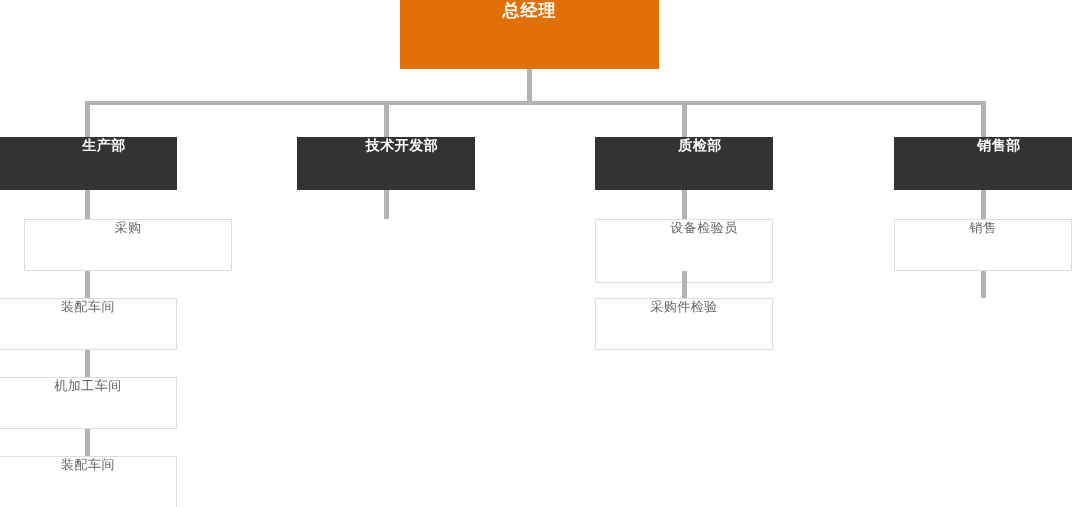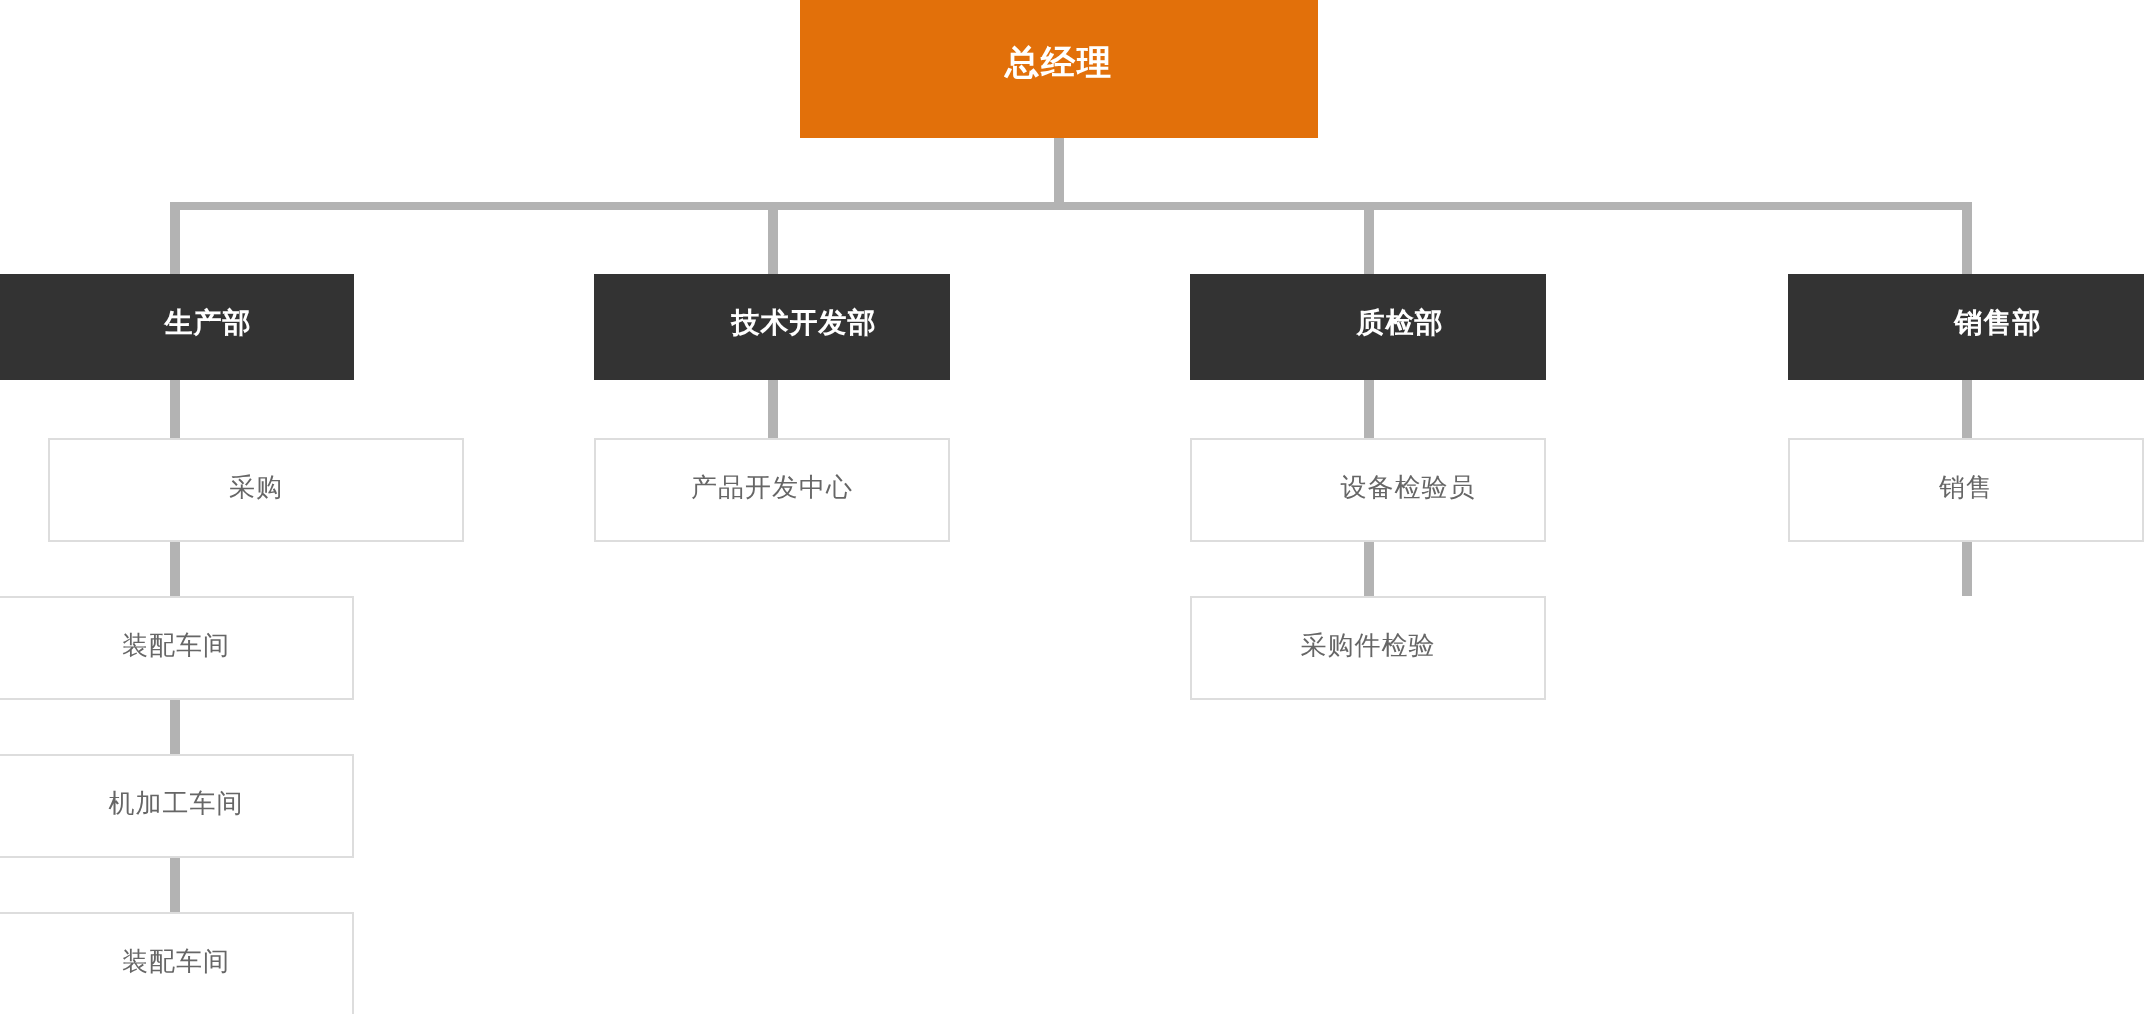--- a/index.html
+++ b/index.html
@@ -20,25 +20,23 @@
     left: 0;
     top: 0;
     width: 1072px;
     height: 507px;
   }
 
   .node {
     position: absolute;
     box-sizing: border-box;
     display: flex;
-    align-items: center;
     justify-content: center;
     text-align: center;
     line-height: 1.2;
-    font-family: Liberation Mono, monospace;
   }
 
   
   .node.root {
     background: #E2700A;
     color: #ffffff;
     font-size: 17px;
     font-weight: bold;
     letter-spacing: 1px;
   }
@@ -116,32 +114,29 @@
     <span>装配车间</span>
   </div>
 
   <div class="conn v" style="left:384px; top:101px; height:36px;"></div>
 
   <div class="node dept" style="left:297px; top:137px; width:178px; height:53px;">
     <span>技术开发部</span>
   </div>
 
   <div class="conn v" style="left:384px; top:190px; height:29px;"></div>
-  <div class="node leaf" style="left:297px; top:219px; width:178px; height:52px;">
-    <span>产品开发中心</span>
-  </div>
 
   <div class="conn v" style="left:682px; top:101px; height:36px;"></div>
 
   <div class="node dept" style="left:595px; top:137px; width:178px; height:53px;">
     <span>质检部</span>
   </div>
 
   <div class="conn v" style="left:682px; top:190px; height:29px;"></div>
-  <div class="node leaf" style="left:595px; top:219px; width:178px; height:52px;padding-left:40px;">
+  <div class="node leaf" style="left:595px; top:219px; width:178px; height:64px;padding-left:40px;">
     <span>设备检验员</span>
   </div>
 
   <div class="conn v" style="left:682px; top:271px; height:27px;"></div>
   <div class="node leaf" style="left:595px; top:298px; width:178px; height:52px;">
     <span>采购件检验</span>
   </div>
 
   <div class="conn v" style="left:981px; top:101px; height:36px;"></div>
 

